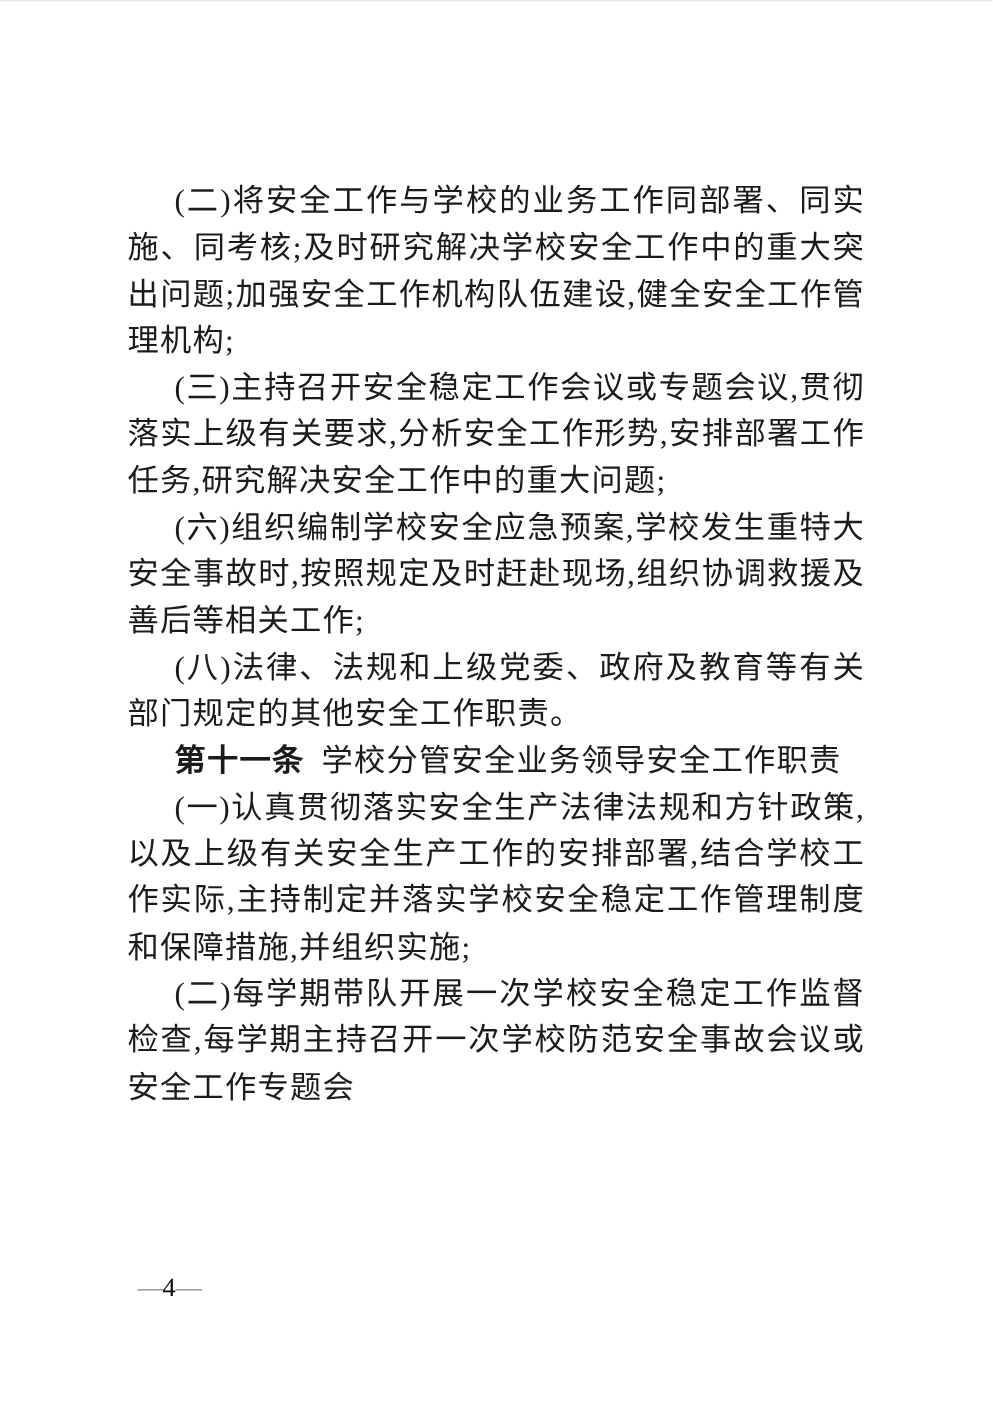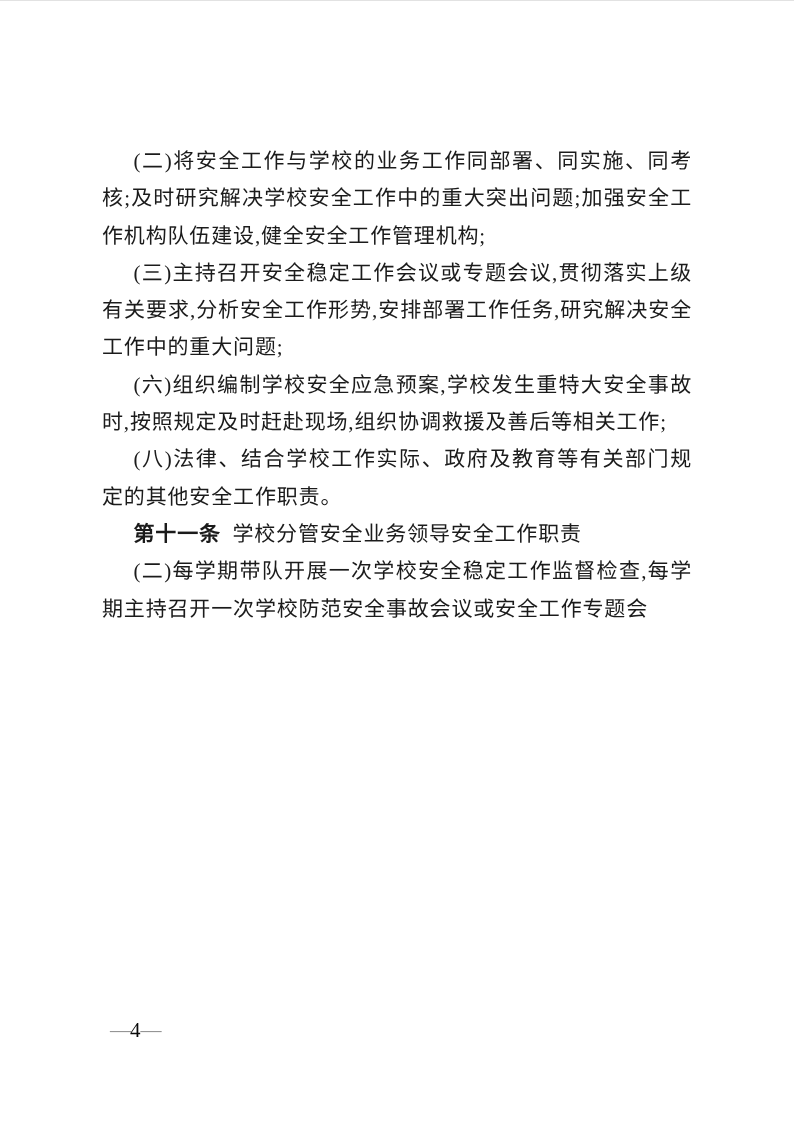--- a/index.html
+++ b/index.html
@@ -21,21 +21,21 @@
     position: absolute;
     top: 0; left: 0; right: 0;
     height: 1px;
     background: #e2e2e2;
   }
   .content {
     position: absolute;
     left: 102px;
     top: 143px;
     width: 590px;
-    font-size: 21px;
+    font-size: 25px;
     line-height: 37.3px;
     color: #1b1b1b;
     text-align: justify;
     text-justify: inter-character;
     letter-spacing: 0.04em;
   }
   .para {
     margin: 0;
     text-indent: 1.5em;
   }
@@ -58,21 +58,22 @@
 </head>
 <body>
 
 <div class="page">
   <div class="top-edge"></div>
 
   <div class="content">
     <p class="para">(二)将安全工作与学校的业务工作同部署、同实施、同考核;及时研究解决学校安全工作中的重大突出问题;加强安全工作机构队伍建设,健全安全工作管理机构;</p>
     <p class="para">(三)主持召开安全稳定工作会议或专题会议,贯彻落实上级有关要求,分析安全工作形势,安排部署工作任务,研究解决安全工作中的重大问题;</p>
     <p class="para">(六)组织编制学校安全应急预案,学校发生重特大安全事故时,按照规定及时赶赴现场,组织协调救援及善后等相关工作;</p>
-    <p class="para">(八)法律、结合学校工作实际、政府及教育等有关部门规定的其他安全工作职责。</p>
+    <p class="para">(八)法律、法规和上级党委、政府及教育等有关部门规定的其他安全工作职责。</p>
 
     <p class="para heading"><span class="article-no">第十一条</span><span class="article-title">学校分管安全业务领导安全工作职责</span></p>
 
+    <p class="para">(一)认真贯彻落实安全生产法律法规和方针政策,以及上级有关安全生产工作的安排部署,结合学校工作实际,主持制定并落实学校安全稳定工作管理制度和保障措施,并组织实施;</p>
     <p class="para">(二)每学期带队开展一次学校安全稳定工作监督检查,每学期主持召开一次学校防范安全事故会议或安全工作专题会</p>
   </div>
 
   <div class="footer"><span class="dash">—</span><span class="num">4</span><span class="dash">—</span></div>
 </div>
 
 </body></html>

